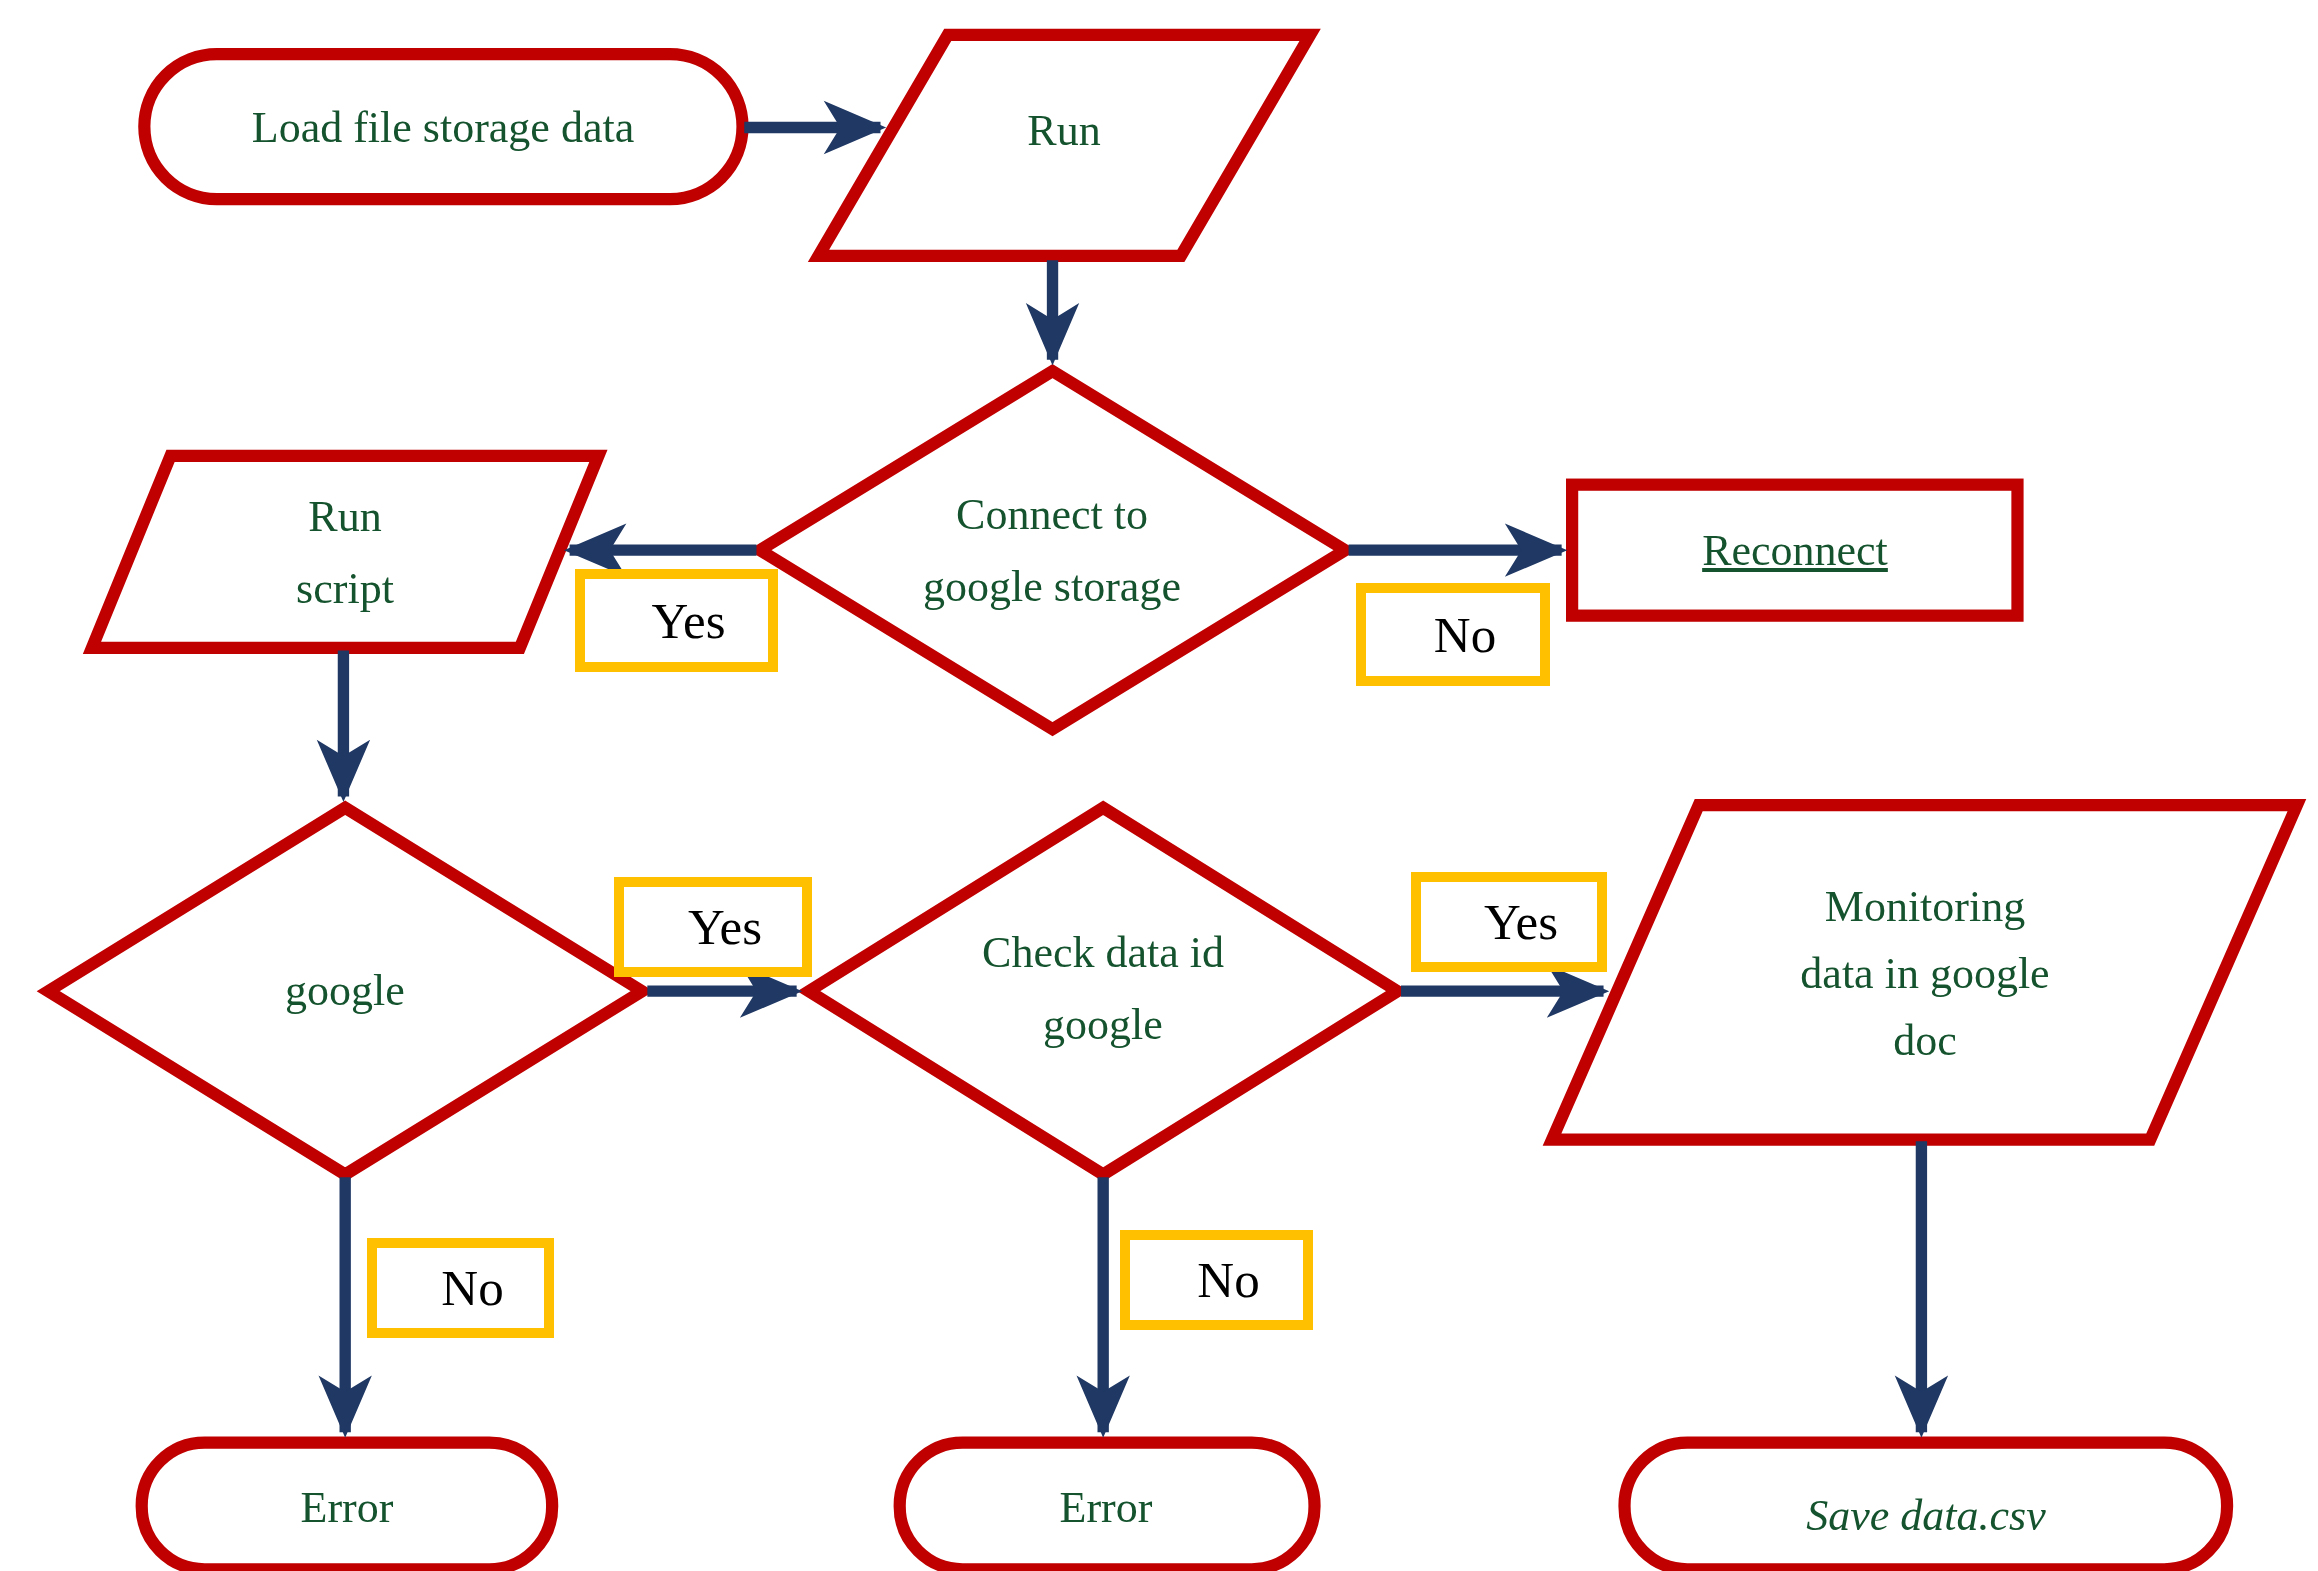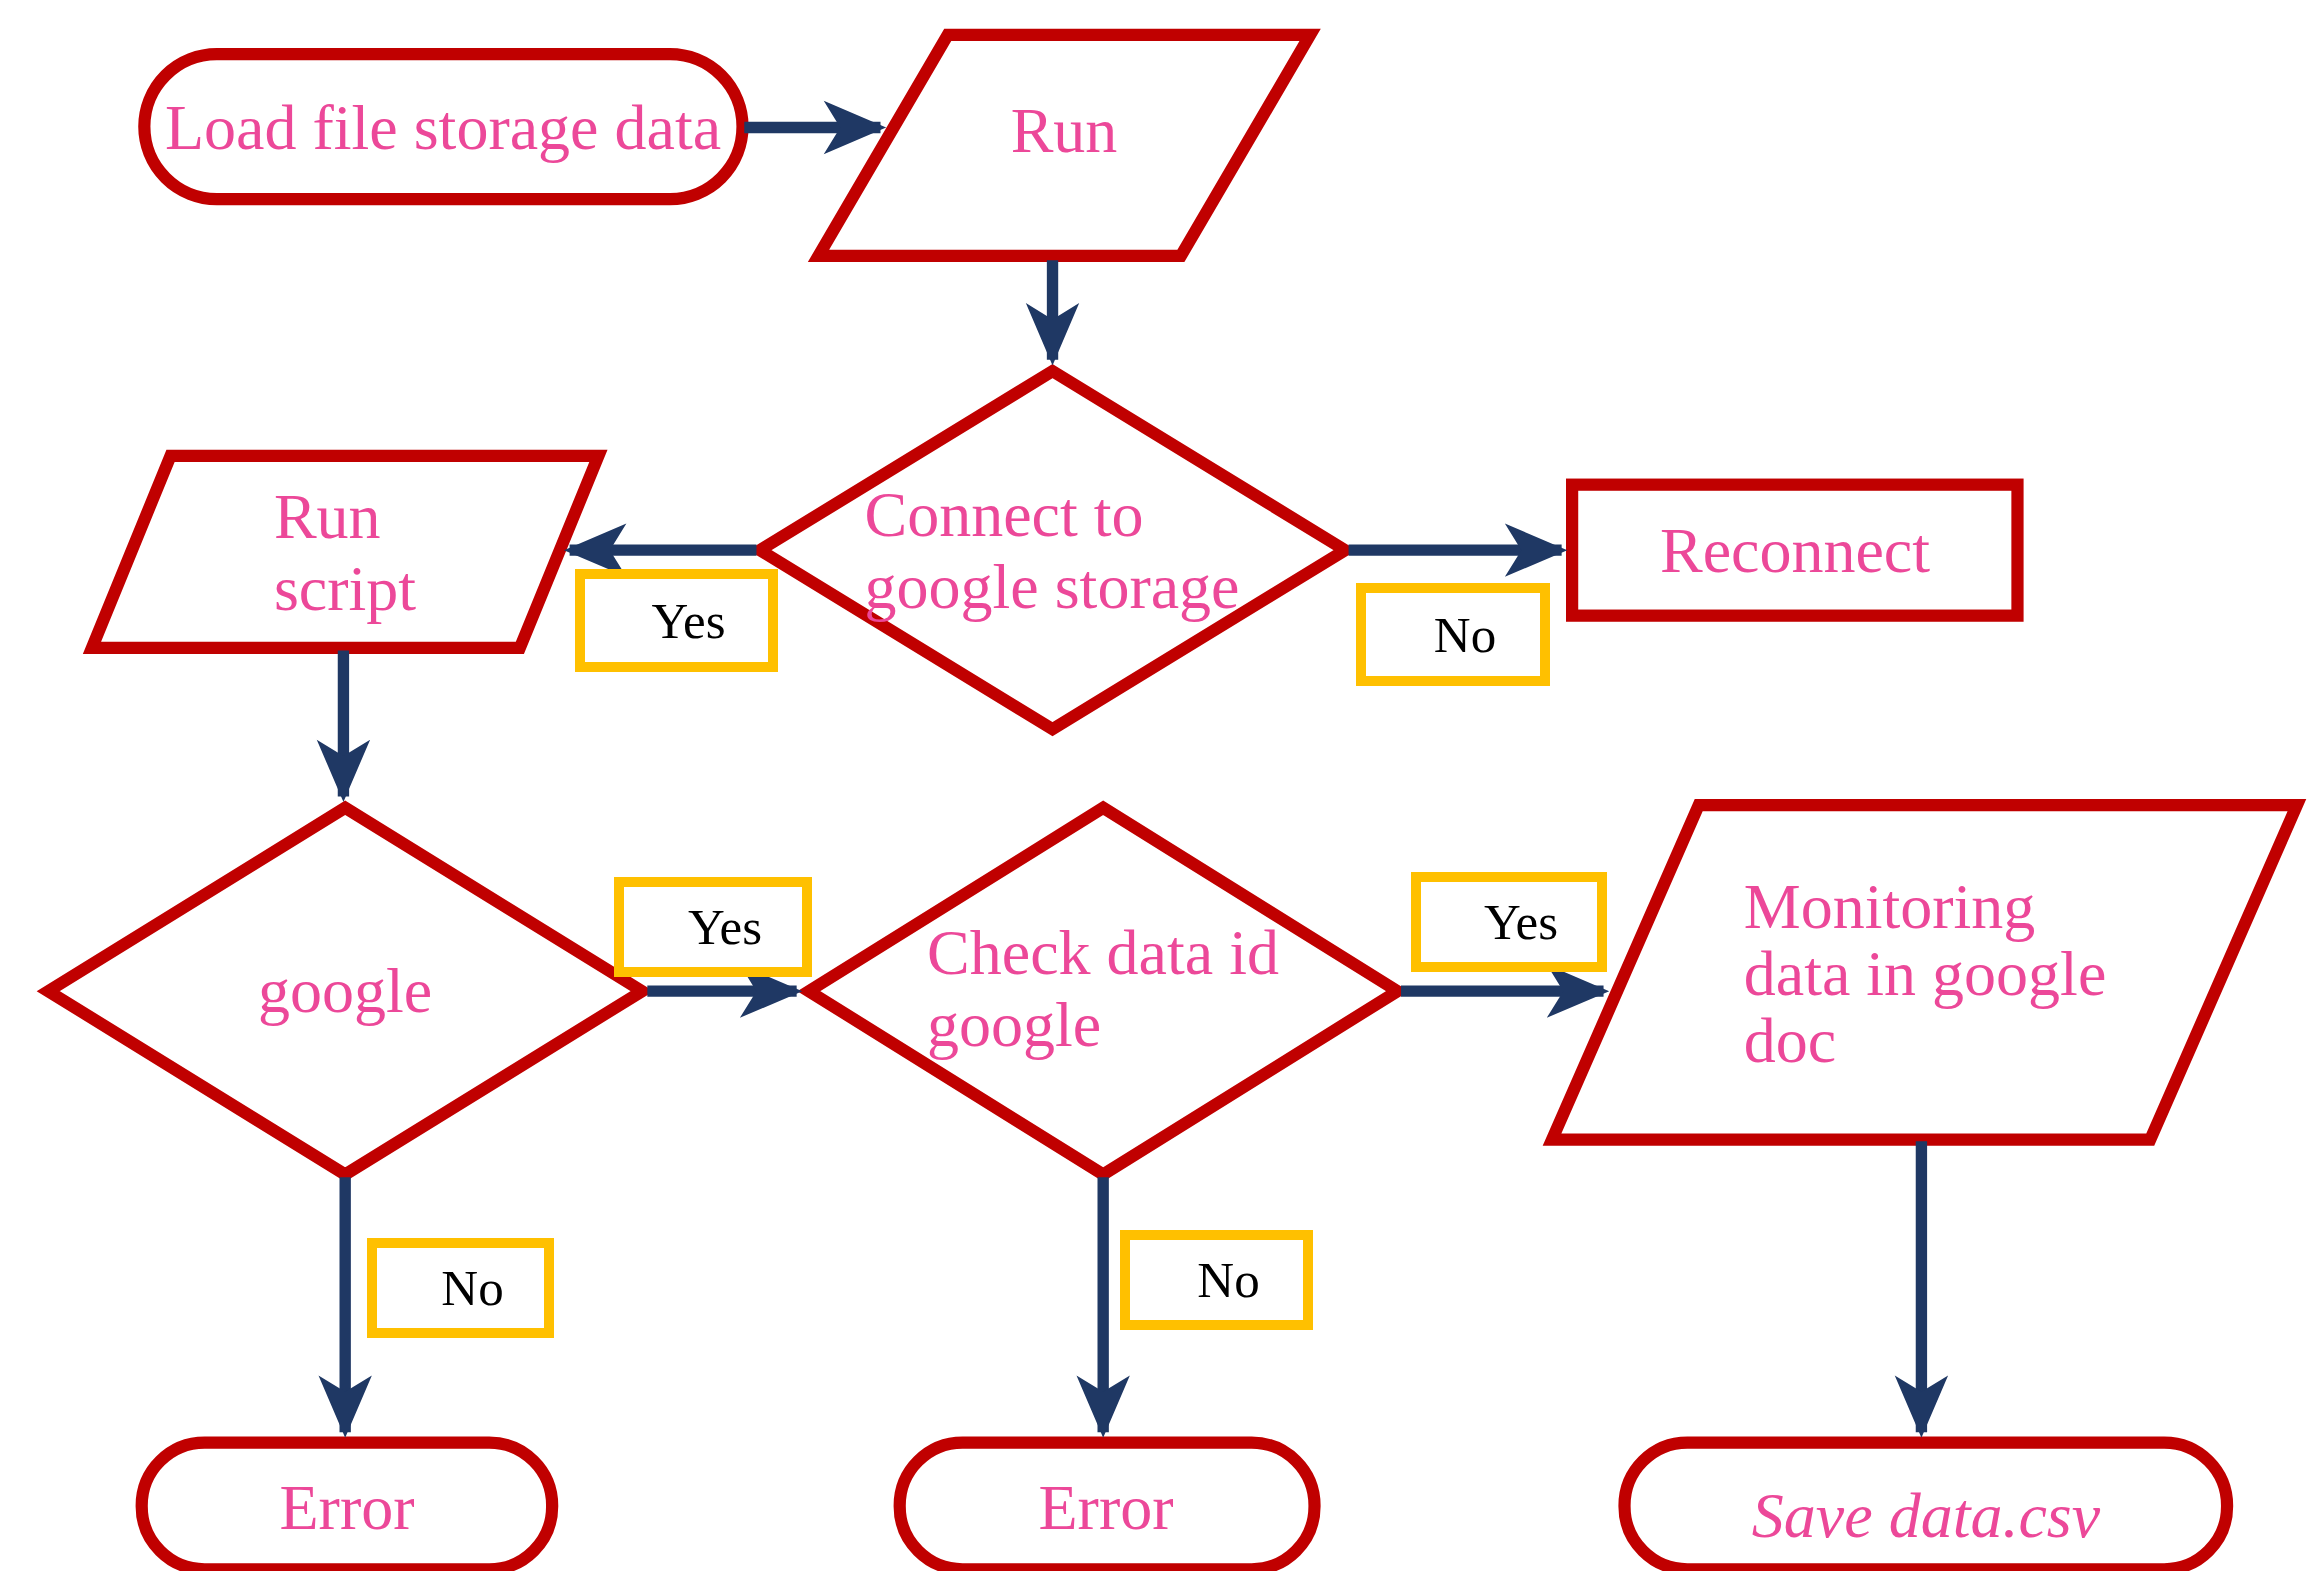--- a/index.html
+++ b/index.html
@@ -8,23 +8,24 @@
     width: 2319px;
     height: 1571px;
     background: #ffffff;
     font-family: "Liberation Serif", "DejaVu Serif", serif;
     overflow: hidden;
   }
   .canvas svg { position: absolute; left: 0; top: 0; }
   .node-label {
     position: absolute;
     transform: translate(-50%, -50%);
-    font-size: 64px;
+    font-size: 44px;
     line-height: 72px;
-    color: #ec4899;
+    color: #14532d;
+    text-align: center;
     white-space: nowrap;
   }
   .node-label.tight { line-height: 67px; }
   .node-label span { display: block; }
   .tag {
     position: absolute;
     box-sizing: border-box;
     border: 10.5px solid #FFC000;
     background: #ffffff;
     display: flex;
@@ -82,21 +83,21 @@
   <div class="node-label" style="left:1052px; top:551px;">
     <span>Connect to</span>
     <span>google storage</span>
   </div>
 
   <div class="node-label" style="left:345px; top:553px;">
     <span>Run</span>
     <span>script</span>
   </div>
 
-  <div class="node-label" style="left:1795px; top:551px;">Reconnect</div>
+  <div class="node-label" style="left:1795px; top:551px;text-decoration:underline;">Reconnect</div>
 
   <div class="node-label" style="left:345px; top:991px;">
     <span>google</span>
   </div>
 
   <div class="node-label" style="left:1103px; top:989px;">
     <span>Check data id</span>
     <span>google</span>
   </div>
 

